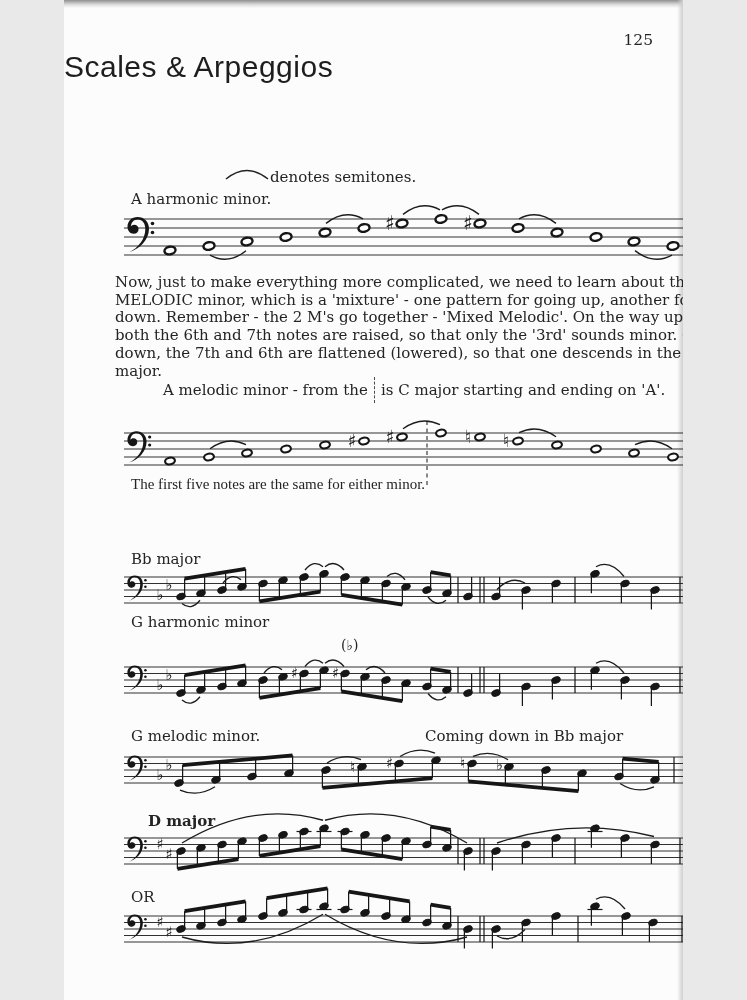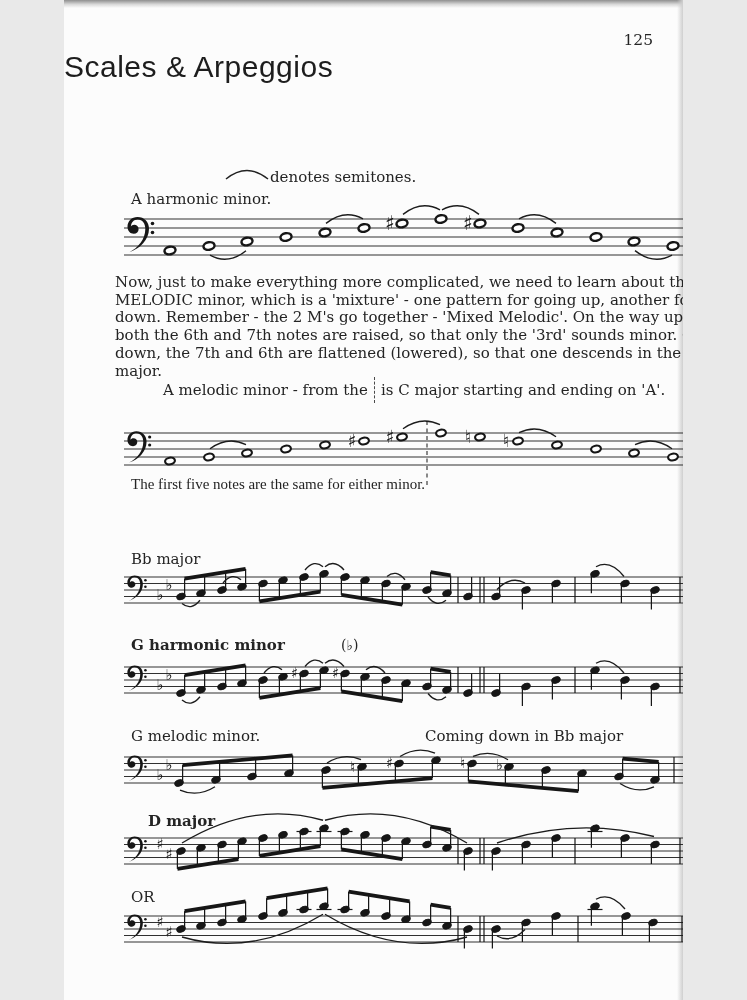--- a/index.html
+++ b/index.html
@@ -48,21 +48,21 @@
 
   <div class="para para-melodic">Now, just to make everything more complicated, we need to learn about the MELODIC minor, which is a 'mixture' - one pattern for going up, another for coming down. Remember - the 2 M's go together - 'Mixed Melodic'. On the way up the scale, both the 6th and 7th notes are raised, so that only the '3rd' sounds minor. Coming down, the 7th and 6th are flattened (lowered), so that one descends in the relative major.</div>
 
   <div class="melodic-sentence">
     <span>A melodic minor - from the</span><span class="dash-sym"></span><span>is C major starting and ending on 'A'.</span>
   </div>
 
   <div class="lbl" style="top:476px;left:67px;font-family:Liberation Serif, serif;">The first five notes are the same for either minor.</div>
 
   <div class="lbl" style="top:550px;left:67px;">Bb major</div>
-  <div class="lbl" style="top:636px;left:67px;font-weight:bold;">G harmonic minor</div>
+  <div class="lbl" style="top:613px;left:67px;">G harmonic minor</div>
   <div class="lbl" style="top:637px;left:277px;font-size:14px;">(♭)</div>
   <div class="lbl" style="top:727px;left:67px;">G melodic minor.</div>
   <div class="lbl" style="top:727px;left:361px;">Coming down in Bb major</div>
   <div class="lbl" style="top:812px;left:84px;font-weight:bold;">D major</div>
   <div class="lbl" style="top:888px;left:67px;">OR</div>
 
   <svg id="notation" viewBox="0 0 747 1000">
       <g>
         <line x1="60" x2="684" y1="219" y2="219" stroke="#303030" stroke-width="1.05"></line>
         <line x1="60" x2="684" y1="228" y2="228" stroke="#303030" stroke-width="1.05"></line>

